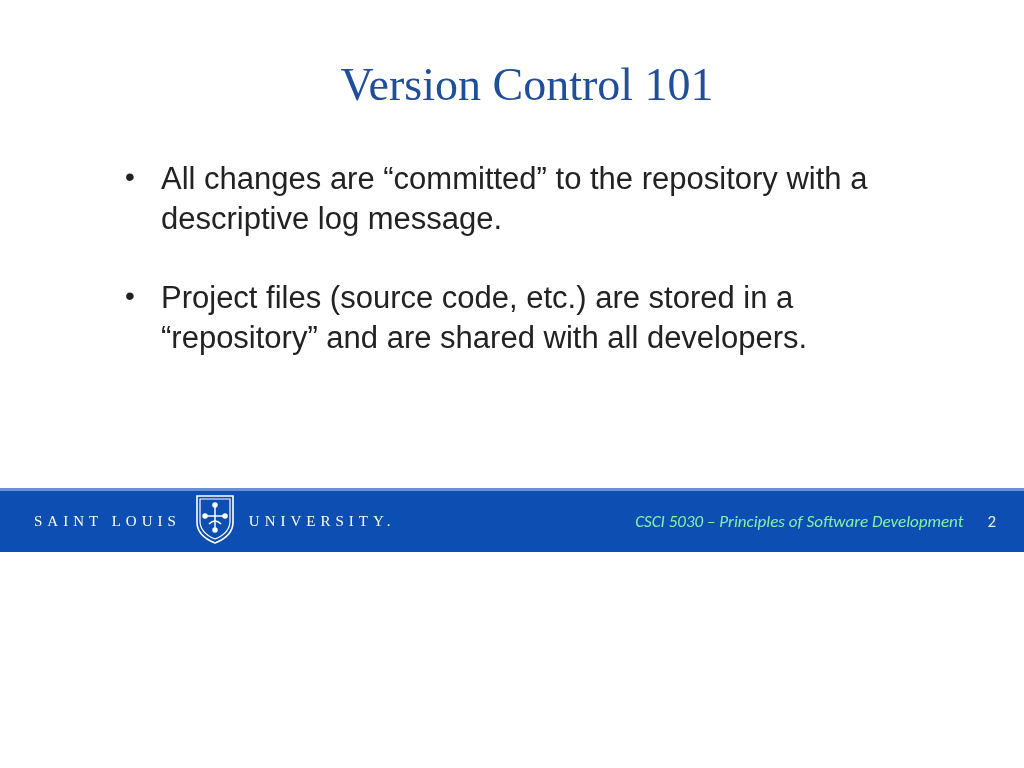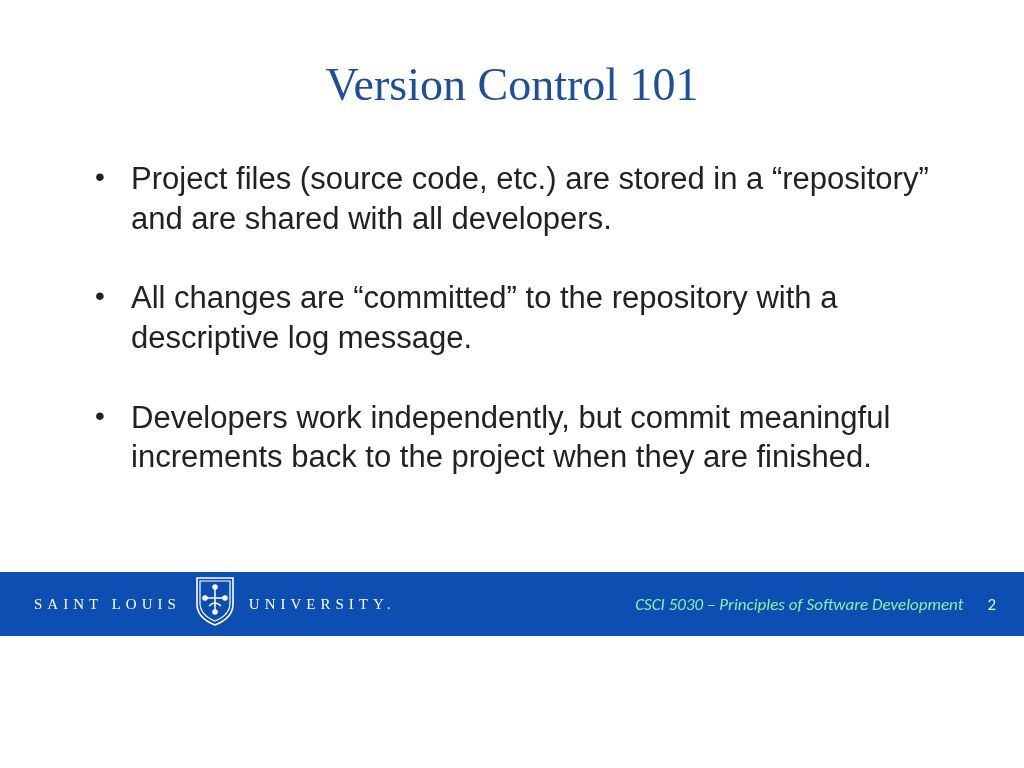--- a/index.html
+++ b/index.html
@@ -1,43 +1,42 @@
 <!DOCTYPE html>
 <html><head>
   <meta charset="utf-8">
   <style>
     * { margin: 0; padding: 0; box-sizing: border-box; }
     html, body { width: 1024px; height: 768px; overflow: hidden; font-family: Verdana, Geneva, sans-serif; background: #fff; }
-    .slide { width: 1024px; height: 636px; display: flex; flex-direction: column; position: relative; }
+    .slide { width: 1024px; height: 552px; display: flex; flex-direction: column; position: relative; padding-left: 30px; }
     .title { font-family: Georgia, 'Times New Roman', serif; color: #1f4e9b; font-size: 46px; font-weight: 400; text-align: center; margin-top: 58px; margin-bottom: 48px; }
     .content { flex: 1; padding: 0 80px 0 95px; }
     .bullets { list-style: none; }
     .bullets li { position: relative; font-size: 31px; line-height: 1.28; color: #222; margin-bottom: 40px; padding-left: 36px; }
     .bullets li::before { content: "•"; position: absolute; left: 0; top: 0; font-size: 28px; color: #222; }
-    .footer { position: absolute; left: 0; right: 0; bottom: 0; height: 64px; display: flex; flex-direction: row; }
+    .footer { position: absolute; left: 0; right: 0; bottom: 0; height: 64px; display: flex; flex-direction: column; }
     .footer-line { height: 3px; background: #6a8fd4; }
     .footer-bar { flex: 1; background: #0d4eb3; display: flex; align-items: center; padding: 0 28px 0 34px; color: #fff; }
     .logo-block { display: flex; align-items: center; gap: 14px; }
     .logo-text { font-family: Georgia, 'Times New Roman', serif; letter-spacing: 5px; font-size: 15px; color: #fff; white-space: nowrap; }
     .shield { width: 40px; height: 50px; position: relative; display: flex; align-items: center; justify-content: center; margin-top: -6px; }
     .shield svg { width: 100%; height: 100%; }
     .course { margin-left: auto; font-style: italic; font-size: 17px; color: #86efac; font-family: Calibri, sans-serif; }
     .pagenum { margin-left: 24px; font-size: 17px; color: #e6ecf8; font-family: Calibri, sans-serif; }
   </style>
 </head>
 <body>
 
 <div class="slide">
   <h1 class="title">Version Control 101</h1>
 
   <div class="content">
     <ul class="bullets">
+      <li>All changes are “committed” to the repository with a descriptive log message.</li>
       <li>Project files (source code, etc.) are stored in a “repository” and are shared with all developers.</li>
-      <li>All changes are “committed” to the repository with a descriptive log message.</li>
-      <li>Developers work independently, but commit meaningful increments back to the project when they are finished.</li>
     </ul>
   </div>
 
   <div class="footer">
     <div class="footer-line"></div>
     <div class="footer-bar">
       <div class="logo-block">
         <span class="logo-text">SAINT LOUIS</span>
         <span class="shield">
           <svg viewBox="0 0 40 50">

